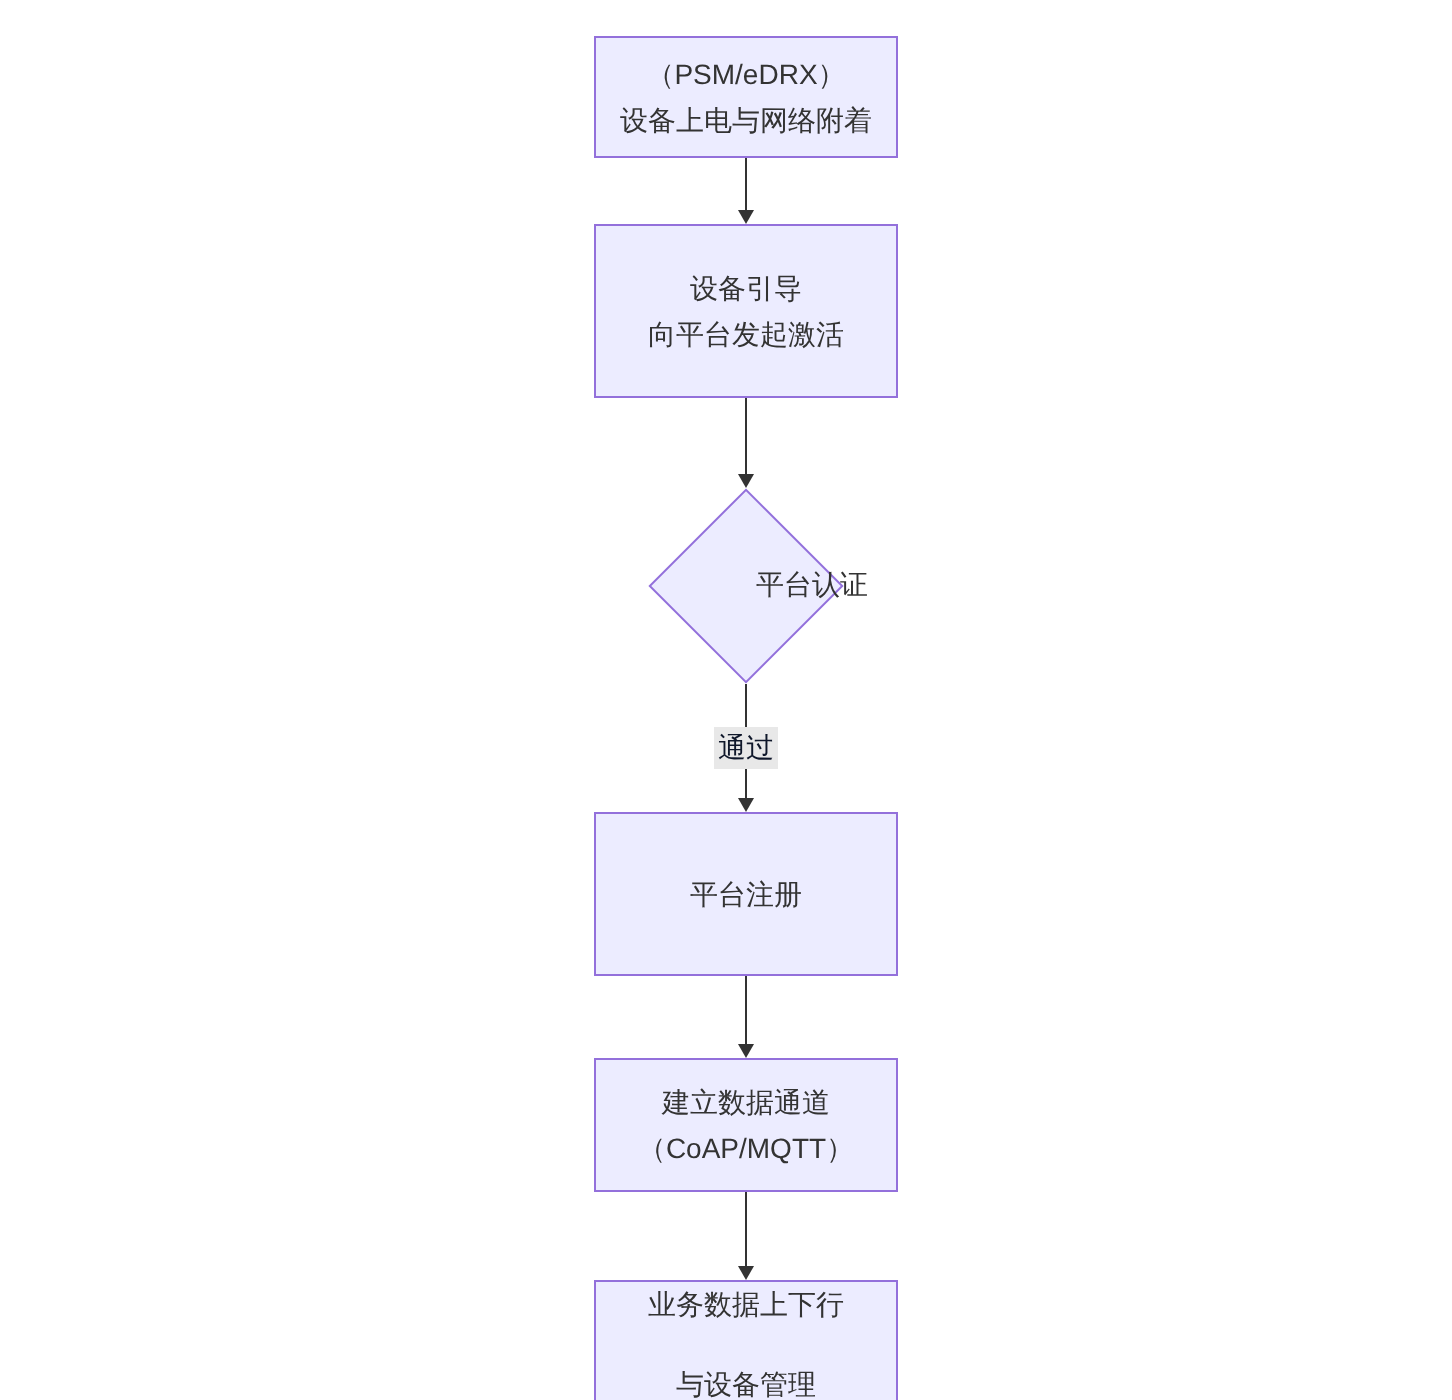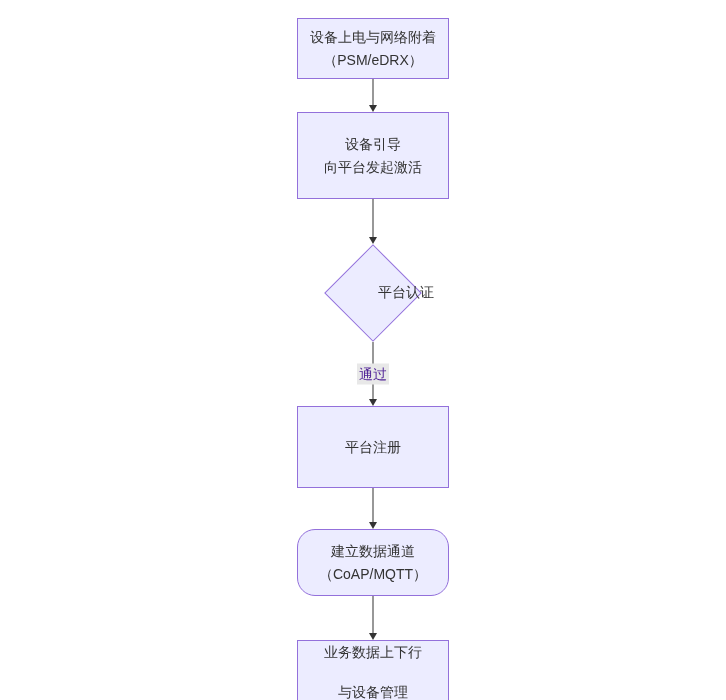--- a/index.html
+++ b/index.html
@@ -31,21 +31,21 @@
     align-items: center;
     justify-content: center;
     color: #333333;
     font-size: 14px;
     line-height: 23px;
     text-align: center;
   }
   .node-1 { height: 61px; }
   .node-2 { height: 87px; }
   .node-4 { height: 82px; }
-  .node-5 { height: 67px; border-radius: 18px; }
+  .node-5 { height: 67px; }
   .node-6 { height: 65px; justify-content: space-between; }
   .diamond-wrap {
     position: relative;
     width: 98px; height: 98px;
     flex: none;
   }
   .diamond-shape {
     position: absolute;
     left: 50%; top: 50%;
     width: 69px; height: 69px;
@@ -87,36 +87,36 @@
     width: 0; height: 0;
     border-left: 4.5px solid transparent;
     border-right: 4.5px solid transparent;
     border-top: 7px solid #333333;
   }
   .edge-label {
     position: absolute;
     left: 50%; top: 50%;
     transform: translate(-50%, -50%);
     background: #e8e8e8;
-    color: #4c1d95;
+    color: #0f172a;
     font-size: 14px;
     line-height: 19px;
     padding: 1px 2px;
     white-space: nowrap;
   }
 </style>
 </head>
 <body>
 
 <div class="canvas">
   <div class="flow">
 
     <div class="node node-1">
+      <span>（PSM/eDRX）</span>
       <span>设备上电与网络附着</span>
-      <span>（PSM/eDRX）</span>
     </div>
 
     <div class="edge edge-1">
       <div class="edge-line"></div>
       <div class="edge-arrowhead"></div>
     </div>
 
     <div class="node node-2">
       <span>设备引导</span>
       <span>向平台发起激活</span>

